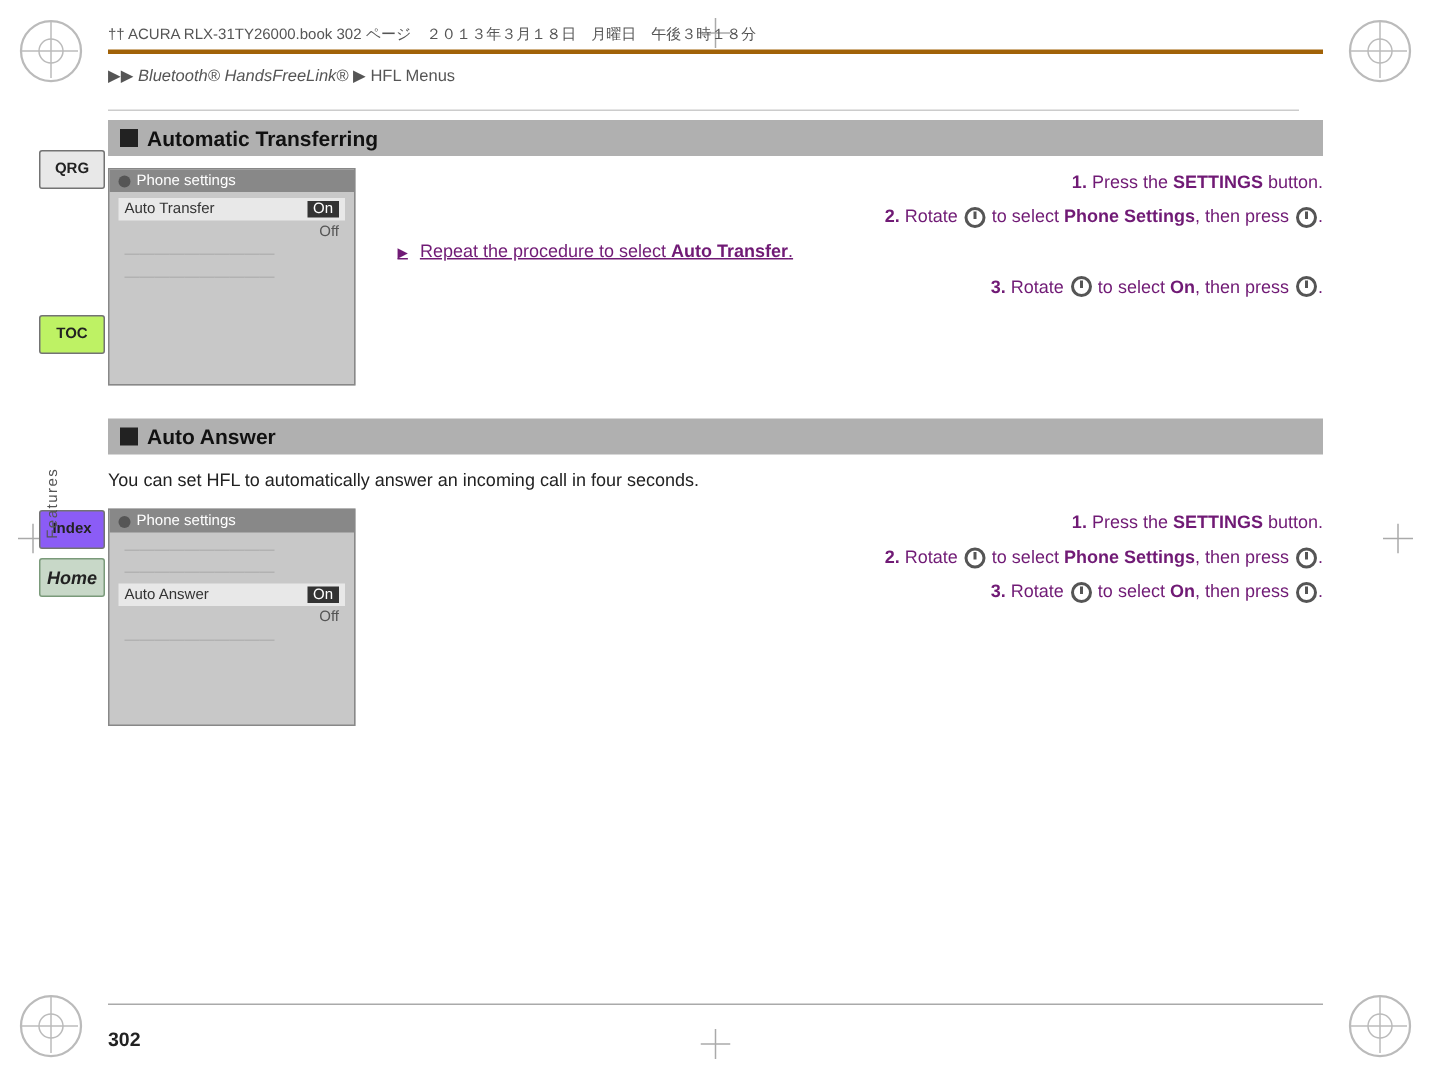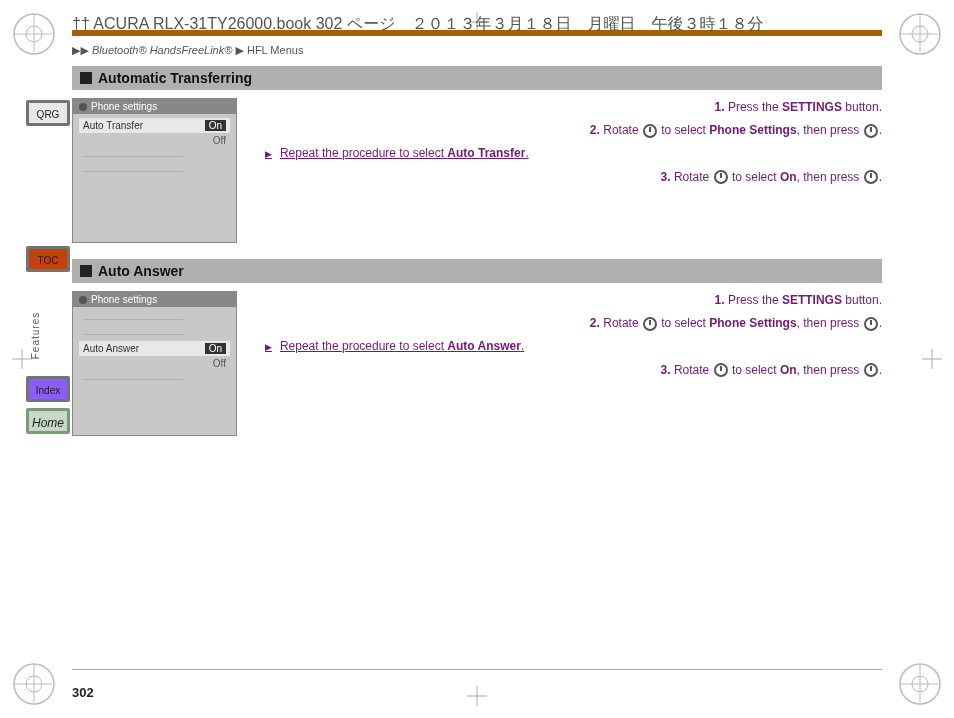--- a/index.html
+++ b/index.html
@@ -29,25 +29,25 @@
     .corner-bl { bottom: 8px; left: 8px; }
     .corner-br { bottom: 8px; right: 8px; }
 
     
     .top-bar {
       position: absolute;
       top: 14px;
       left: 72px;
       right: 72px;
       height: 22px;
-      border-bottom: 6px solid #a16207;
-      font-size: 16px;
+      border-bottom: 3px solid #a16207;
+      font-size: 10px;
       color: #555;
       display: flex;
-      align-items: flex-start;
+      align-items: center;
       padding-bottom: 2px;
     }
 
     
     .breadcrumb {
       position: absolute;
       top: 44px;
       left: 72px;
       right: 88px;
       font-size: 11px;
@@ -67,30 +67,30 @@
       flex-direction: column;
       align-items: center;
       gap: 4px;
       padding-top: 40px;
     }
 
     .sidebar-btn {
       width: 44px;
       height: 26px;
       background: #e0e0e0;
-      border: 3px solid #737373;
-      font-size: 10px;
-      font-weight: normal;
+      border: 1px solid #737373;
+      font-size: 10px;
+      font-weight: bold;
       text-align: center;
       line-height: 24px;
       cursor: pointer;
       border-radius: 2px;
     }
     .sidebar-btn.qrg { background: #e8e8e8; }
-    .sidebar-btn.toc { margin-top: 116px; background: #c2410c; }
+    .sidebar-btn.toc { margin-top: 80px; background: #bef264; }
     .sidebar-btn.index { margin-top: 100px; background: #8b5cf6; }
     .sidebar-btn.home {
       margin-top: 2px;
       background: #c8d8c8;
       border-color: #7a9a7a;
       font-style: italic;
       font-size: 12px;
     }
 
     
@@ -113,21 +113,21 @@
       left: 72px;
       right: 72px;
       bottom: 55px;
       overflow: hidden;
     }
 
     
     .section-header {
       background: #b0b0b0;
       padding: 4px 8px;
-      margin-top: 8px;
+      margin-top: 22px;
       margin-bottom: 8px;
       display: flex;
       align-items: center;
       gap: 6px;
     }
     .section-header .black-square {
       width: 12px;
       height: 12px;
       background: #222;
       display: inline-block;
@@ -414,20 +414,21 @@
         <strong>3.</strong> Rotate <span class="dial-icon"></span> to select <strong>On</strong>, then press <span class="dial-icon"></span>.
       </div>
     </div>
   </div>
 
   <div class="section-header">
     <span class="black-square"></span>
     <h2>Auto Answer</h2>
   </div>
 
+  <p class="intro-text">You can set HFL to automatically answer an incoming call in four seconds.</p>
 
   <div class="instruction-row">
 
     <div class="phone-screen">
       <div class="ps-header">
         <span class="dot"></span>
         <span>Phone settings</span>
       </div>
       <div class="ps-body">
         <div class="ps-row">
@@ -450,24 +451,20 @@
       </div>
     </div>
 
     <div class="steps">
       <div class="step">
         <strong>1.</strong> Press the <strong>SETTINGS</strong> button.
       </div>
       <div class="step">
         <strong>2.</strong> Rotate <span class="dial-icon"></span> to select <strong>Phone Settings</strong>, then press <span class="dial-icon"></span>.
       </div>
-      <div class="step step-sub">
-        <span class="arrow-bullet"></span>
-        <span>Repeat the procedure to select <strong>Auto Answer</strong>.</span>
-      </div>
       <div class="step">
         <strong>3.</strong> Rotate <span class="dial-icon"></span> to select <strong>On</strong>, then press <span class="dial-icon"></span>.
       </div>
     </div>
   </div>
 
 </div>
 
 <div class="bottom-line"></div>
 

